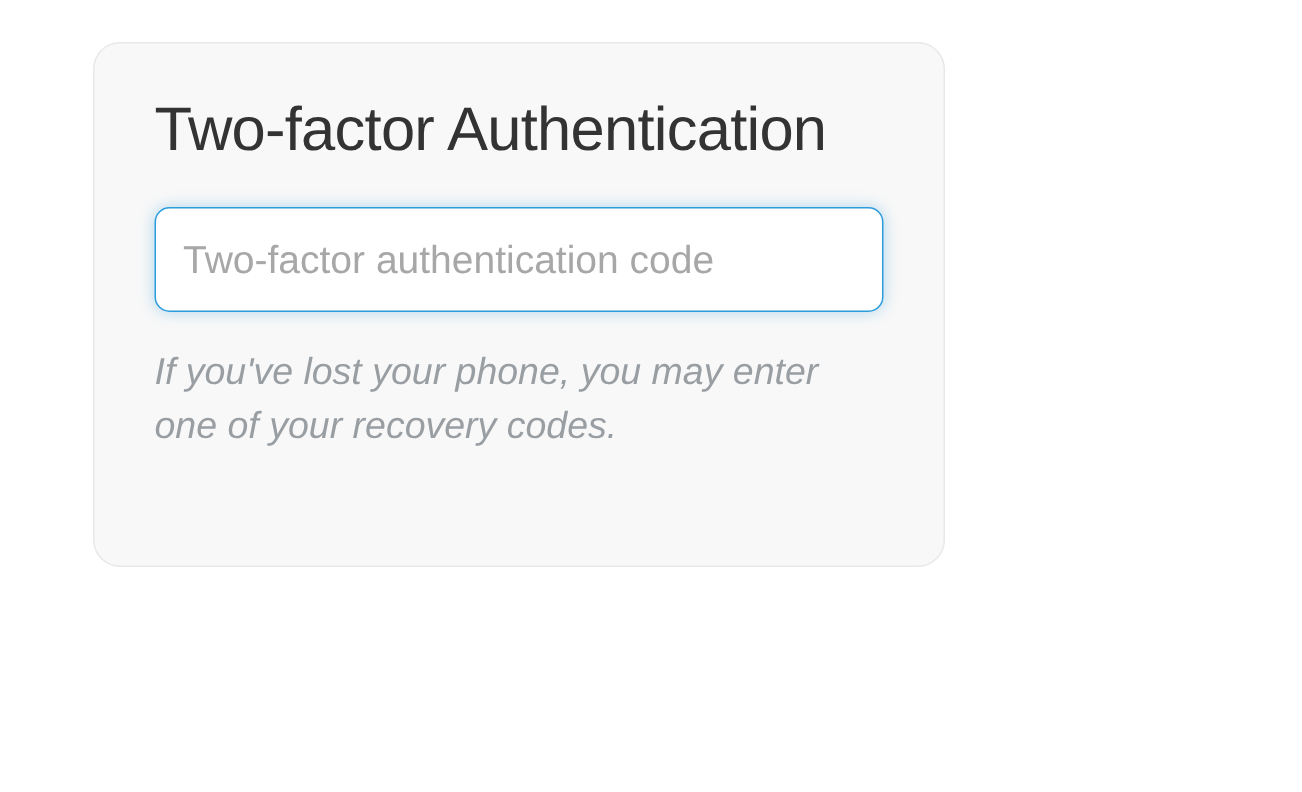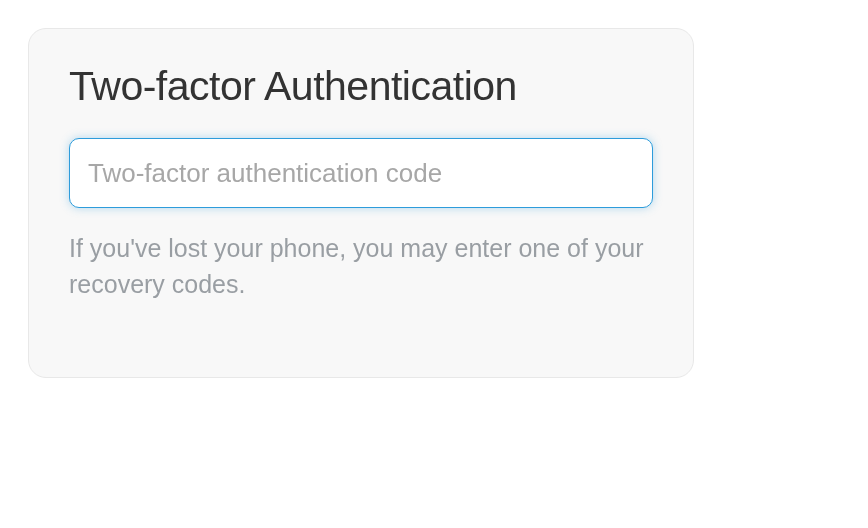--- a/index.html
+++ b/index.html
@@ -12,21 +12,22 @@
       background: #ffffff;
       width: 868px;
       height: 528px;
       padding: 28px;
     }
     .panel {
       background: #f8f8f8;
       border: 1px solid #e8e8e8;
       border-radius: 18px;
       padding: 34px 40px 40px 40px;
-      width: 666px;
+      width: 568px;
+      margin-left: 34px;
     }
     .panel-title {
       font-size: 41px;
       font-weight: 400;
       color: #333333;
       letter-spacing: -0.5px;
       margin-bottom: 28px;
     }
     .otp-input {
       width: 100%;
@@ -40,20 +41,21 @@
       border-radius: 10px;
       outline: none;
       box-shadow: 0 0 10px rgba(45,156,219,0.35);
     }
     .otp-input::placeholder {
       color: #a7a7a7;
       opacity: 1;
     }
     .hint {
       font-size: 25px;
+      font-style: italic;
       font-weight: 400;
       color: #999ea3;
       line-height: 1.45;
       margin-top: 22px;
       margin-bottom: 34px;
     }
     .verify-btn {
       display: inline-block;
       background: #3e6fa5;
       color: #ffffff;

